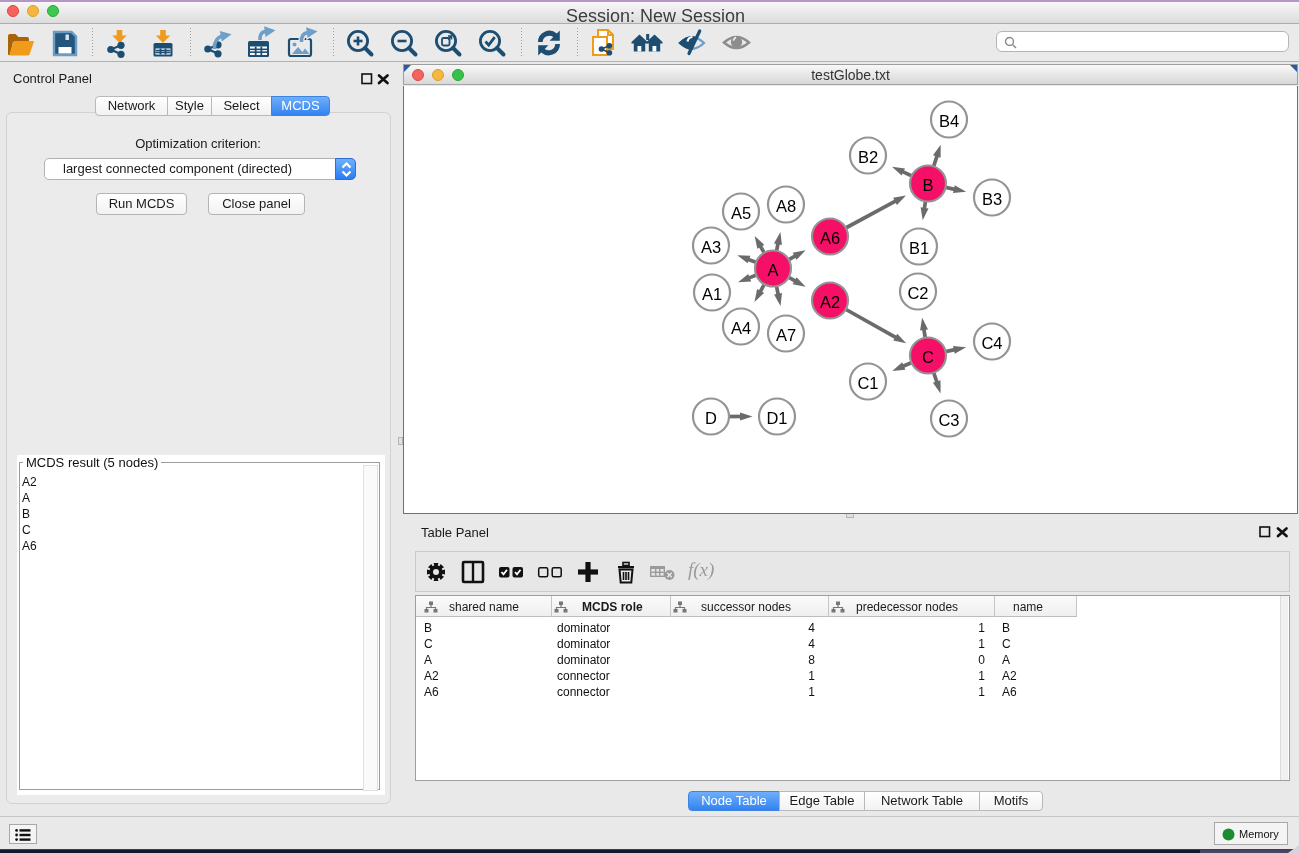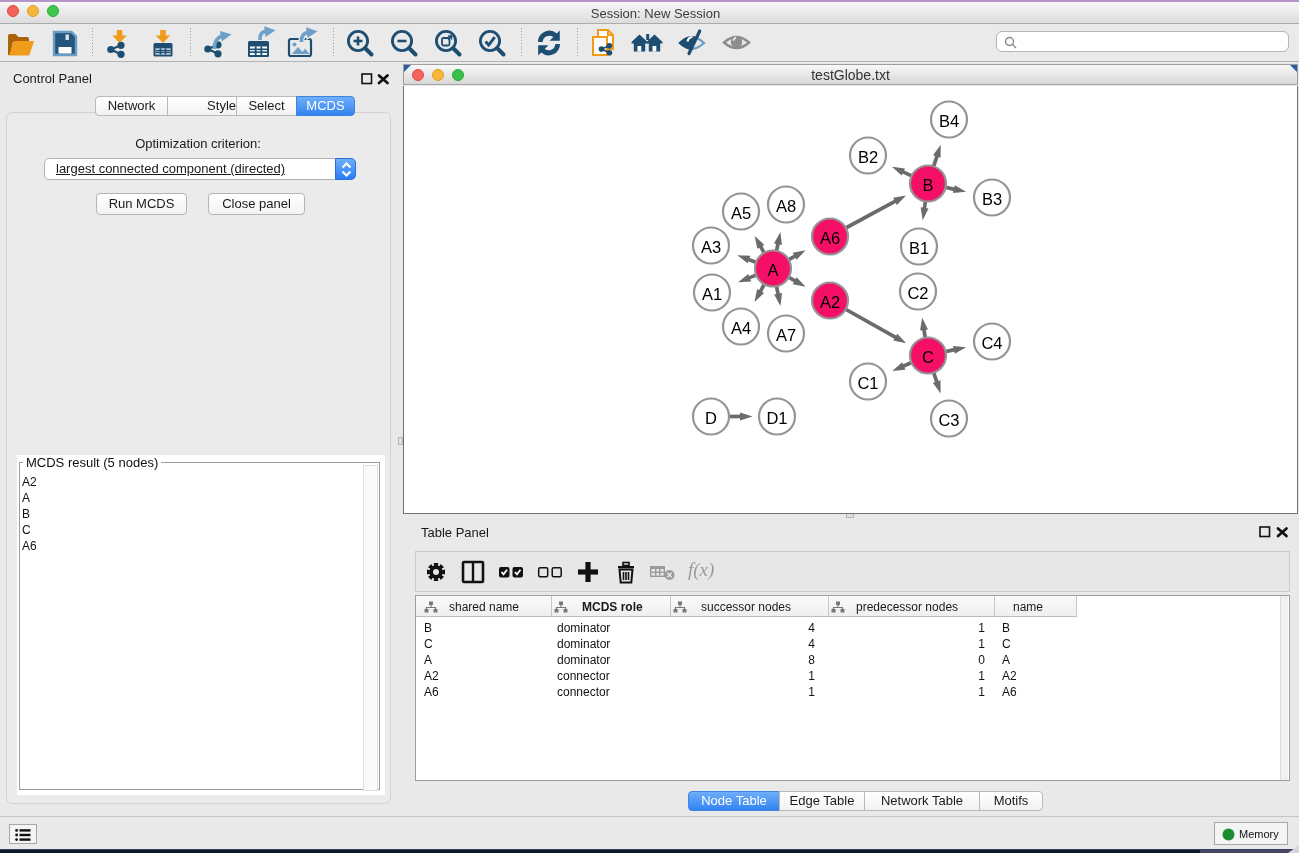--- a/index.html
+++ b/index.html
@@ -5,21 +5,21 @@
 * { margin:0; padding:0; box-sizing:border-box; }
 html,body { width:1299px; height:853px; overflow:hidden; }
 body { font-family:"Liberation Sans", sans-serif; background:#e9e9e9; }
 #app { position:relative; width:1299px; height:853px; background:#e9e9e9; }
 .abs { position:absolute; }
 
 
 #purpletop { left:0; top:0; width:1299px; height:2px; background:#b695c8; }
 #titlebar { left:0; top:2px; width:1299px; height:22px;
   background:linear-gradient(#f7f7f7,#dcdcdc); border-bottom:1px solid #acacac; }
-#titletext { left:0; top:6px; width:1299px; text-align:center; font-size:13px; color:#3c3c3c;padding-left:12px; }
+#titletext { left:0; top:6px; width:1299px; text-align:center; font-size:18px; color:#3c3c3c;padding-left:12px; }
 .tl { border-radius:50%; width:13px; height:13px; }
 
 
 #toolbar { left:0; top:24px; width:1299px; height:38px; background:#eaeaea; border-bottom:1px solid #b2b2b2; }
 .tsep { position:absolute; top:4px; height:30px; width:1px;
   background-image:repeating-linear-gradient(#9f9f9f 0 1px, transparent 1px 3px); }
 #searchbox { left:996px; top:31px; width:293px; height:21px; background:#fff;
   border:1px solid #b5b5b5; border-radius:6px; }
 
 
@@ -28,21 +28,21 @@
   border:1px solid #d2d2d2; border-radius:6px; }
 .tabrow { display:flex; }
 .tab { height:20px; line-height:18px; font-size:13px; color:#1a1a1a; background:linear-gradient(#ffffff,#f2f2f2);
   border:1px solid #b9b9b9; margin-left:-1px; text-align:center; }
 .tab.first { border-radius:4px 0 0 4px; margin-left:16px; }
 .tab.last { border-radius:0 4px 4px 0; }
 .tab.sel { background:linear-gradient(#6faefa,#3283f2); color:#fff; border-color:#3d84e0; }
 #optlabel { left:0; top:136px; width:396px; text-align:center; font-size:13px; color:#1a1a1a; }
 #dropdown { left:44px; top:158px; width:312px; height:22px; background:#fff;
   border:1px solid #b2b2b2; border-radius:5px; font-size:13px; color:#1a1a1a;
-  line-height:20px; padding-left:11px;text-decoration:underline; }
+  line-height:20px; padding-left:18px; }
 #ddbtn { right:-1px; top:-1px; width:21px; height:22px; border-radius:0 5px 5px 0;
   background:linear-gradient(#6db0fb,#2a7cf7); border:1px solid #2f6fd3; }
 .btn { height:22px; background:linear-gradient(#ffffff,#f2f2f2); border:1px solid #b4b4b4;
   border-radius:4px; font-size:13px; color:#1a1a1a; text-align:center; line-height:20px; }
 #mcdsbox { left:17px; top:455px; width:368px; height:340px; background:#fff; }
 #mcdsborder { left:2px; top:7px; width:361px; height:328px; border:1px solid #9c9c9c; }
 #mcdslegend { left:6px; top:0px; background:#fff; padding:0 3px; font-size:13px; color:#111; }
 #mcdsscroll { right:7px; top:10px; width:15px; height:326px; background:#fafafa; border:1px solid #e0e0e0; }
 .mcdsitem { position:absolute; left:5px; font-size:12px; color:#111; }
 
@@ -217,21 +217,21 @@
   <div class="abs" id="cpheader">Control Panel</div>
   <svg class="abs" style="left:361px;top:73px;" width="12" height="12" viewBox="0 0 12 12">
       <rect x="1" y="1" width="9.5" height="9.5" fill="none" stroke="#111" stroke-width="1.6"></rect>
     </svg>
     <svg class="abs" style="left:377px;top:73px;" width="13" height="12" viewBox="0 0 13 12">
       <path d="M2,2.5 L10.5,10 M10.5,2.5 L2,10" stroke="#111" stroke-width="2.7" stroke-linecap="round"></path>
     </svg>
   <div class="abs" id="cpbody"></div>
   <div class="abs tabrow" style="left:79px; top:96px;">
     <div class="tab first" style="width:73px;">Network</div>
-      <div class="tab" style="width:70px;text-align:right;">Style</div>
+      <div class="tab" style="width:45px;">Style</div>
       <div class="tab" style="width:61px;">Select</div>
       <div class="tab last sel" style="width:59px;">MCDS</div>
   </div>
   <div class="abs" id="optlabel">Optimization criterion:</div>
   <div class="abs" id="dropdown">largest connected component (directed)
     <div class="abs" id="ddbtn">
         <svg class="abs" style="left:4px;top:2px;" width="13" height="17" viewBox="0 0 13 17">
           <path d="M2.5,6.5 L6.5,2.5 L10.5,6.5" fill="none" stroke="#fff" stroke-width="2.2"></path>
           <path d="M2.5,10.5 L6.5,14.5 L10.5,10.5" fill="none" stroke="#fff" stroke-width="2.2"></path>
         </svg>

